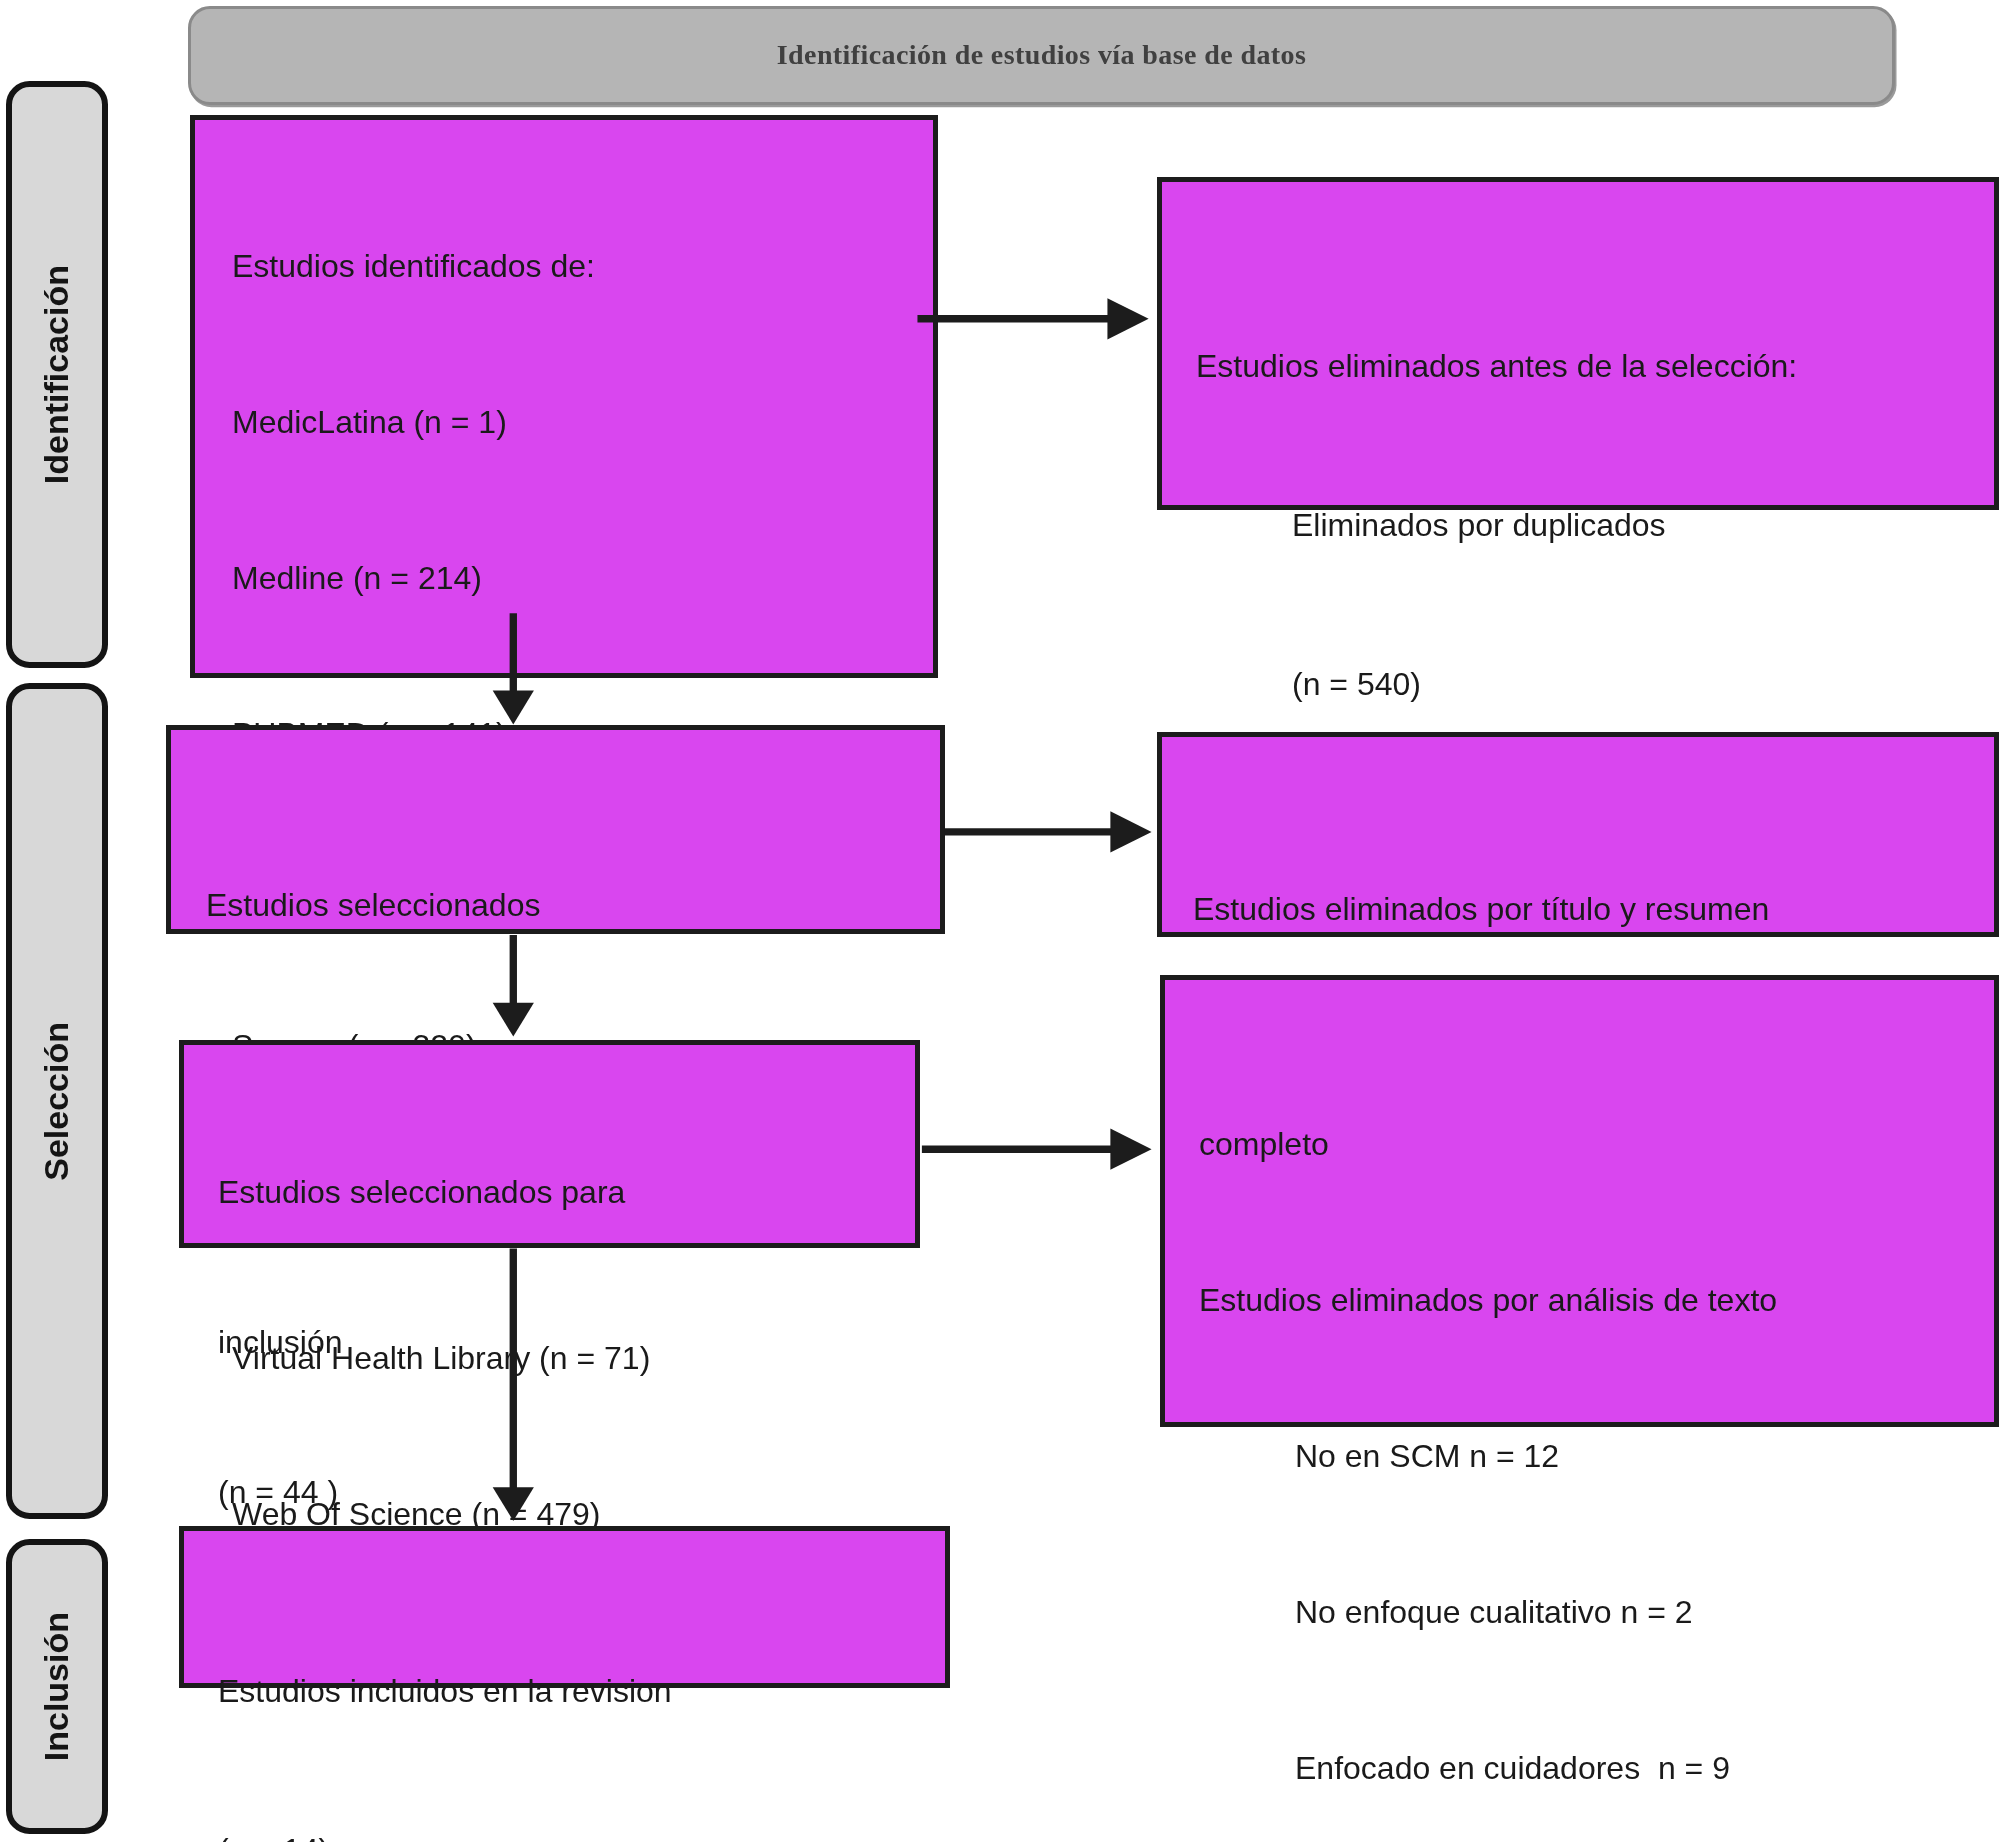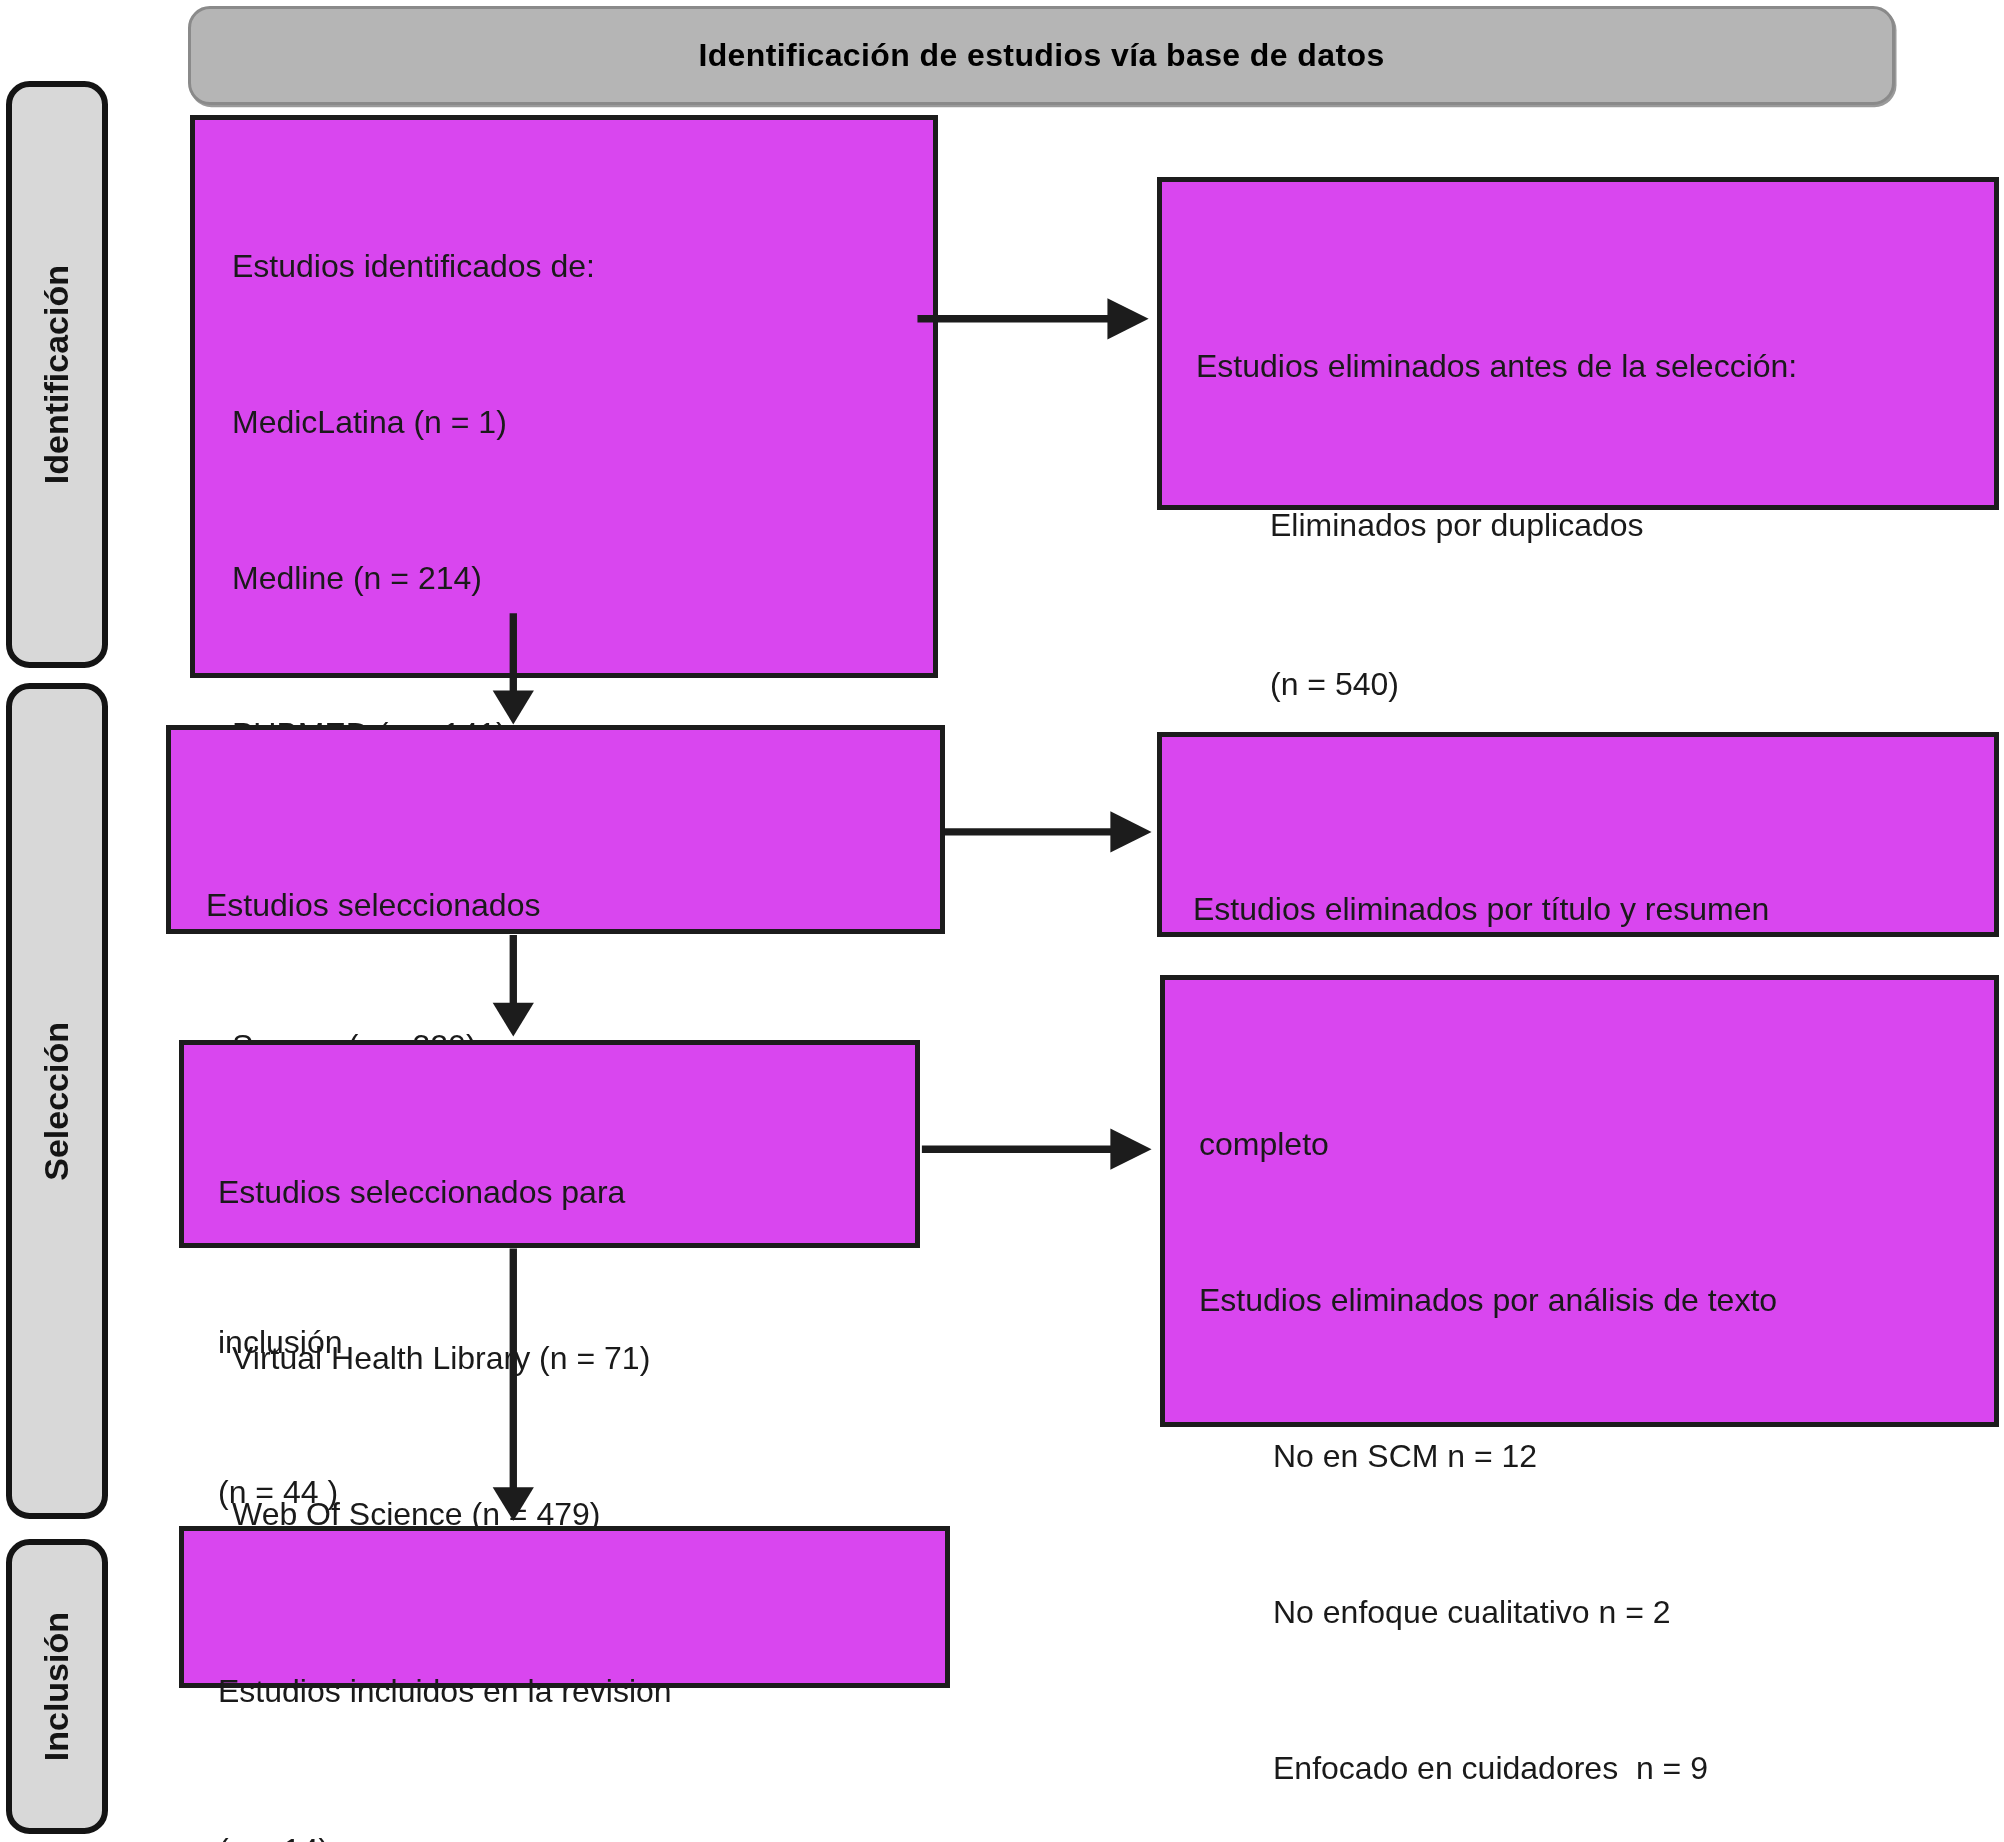--- a/index.html
+++ b/index.html
@@ -24,24 +24,25 @@
     background: #b5b5b5;
     border: 3.7px solid #8a8a8a;
     border-radius: 22px;
     box-shadow: 1.5px 2.2px 0 #9a9a9a;
     display: flex;
     align-items: center;
     justify-content: center;
     box-sizing: border-box;
   }
   .banner-title {
-    font-size: 32px;
+    font-size: 28px;
     font-weight: bold;
-    color: #000000;
+    color: #404040;
     letter-spacing: 0.4px;
+    font-family: Liberation Serif, serif;
   }
 
   
   .rail {
     position: absolute;
     left: 5.9px;
     width: 102px;
     background: #d8d8d8;
     border: 6.6px solid #141414;
     border-radius: 23.6px;
@@ -73,21 +74,21 @@
     white-space: pre-wrap;
   }
   .box-identified { left: 190px;  top: 115px;  width: 748px; height: 563px; padding: 16px 14.7px 0 37px; }
   .box-removed-before { left: 1157px; top: 177px;  width: 842px; height: 333px; padding: 52px 14.7px 0 34px; line-height: 53px; }
   .box-screened  { left: 166px;  top: 725px;  width: 779px; height: 209px; padding: 43px 14.7px 0 35px; line-height: 53px; }
   .box-removed-title { left: 1157px; top: 732px;  width: 842px; height: 205px; padding: 40px 14.7px 0 31px; line-height: 53px; }
   .box-selected  { left: 179px;  top: 1040px; width: 741px; height: 208px; padding: 22px 14.7px 0 34px; line-height: 50px; }
   .box-removed-fulltext { left: 1160px; top: 975px; width: 839px; height: 452px; padding: 34px 14.7px 0 34px; }
   .box-included  { left: 179px;  top: 1526px; width: 771px; height: 162px; padding: 28px 14.7px 0 34px; line-height: 53px; }
 
-  .indent { margin-left: 74px; }
+  .indent { margin-left: 96px; }
 
   
   .arrow-layer {
     position: absolute;
     left: 0; top: 0;
     width: 2005px; height: 1842px;
     pointer-events: none;
   }
 </style>
 </head>

